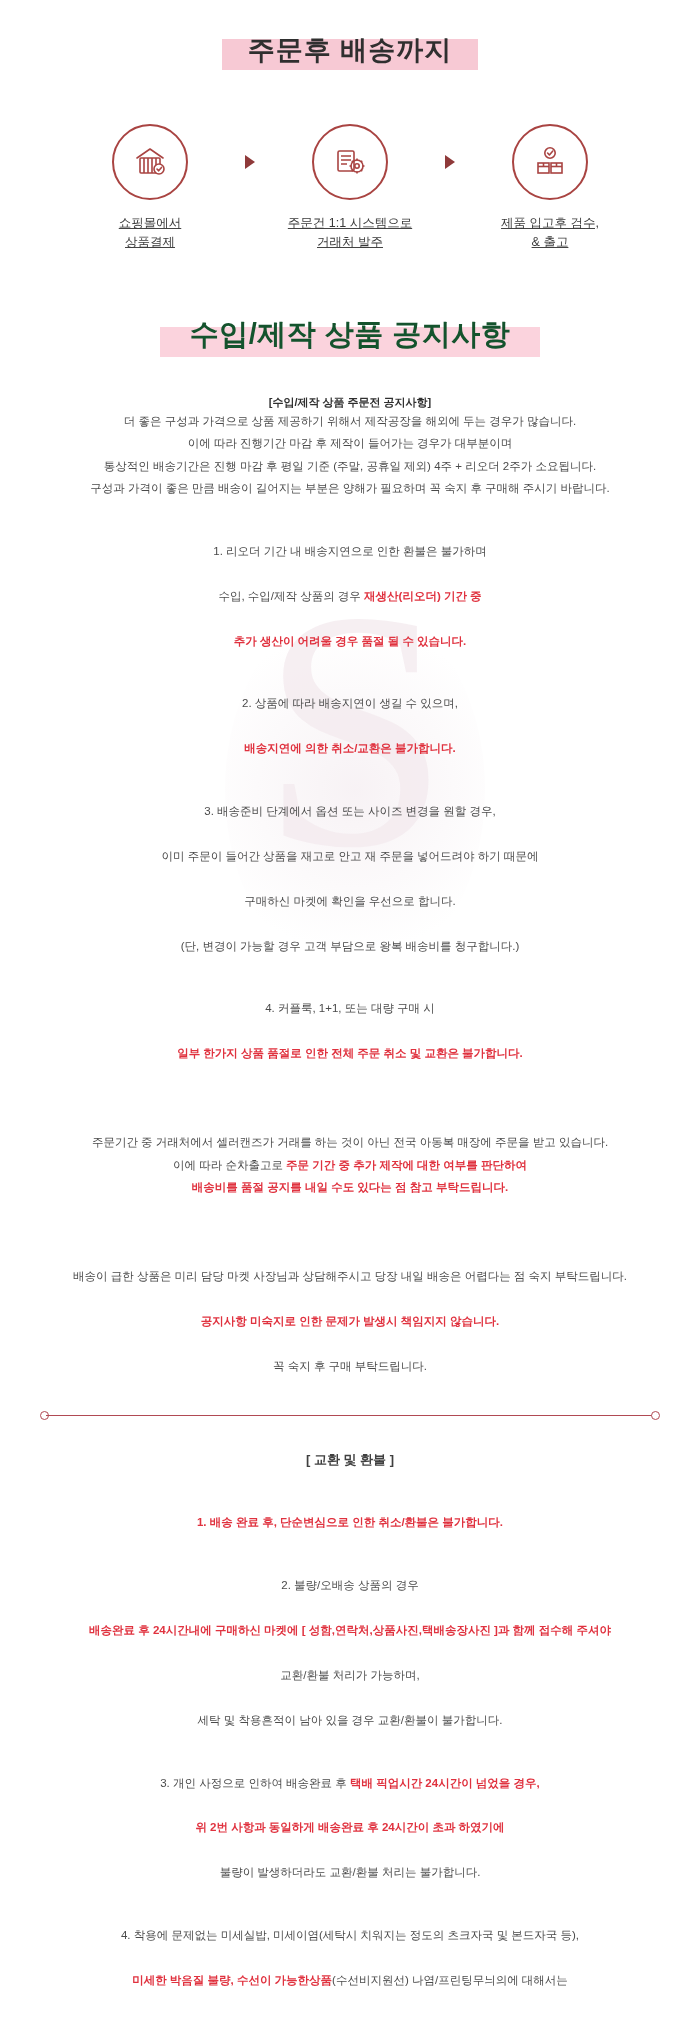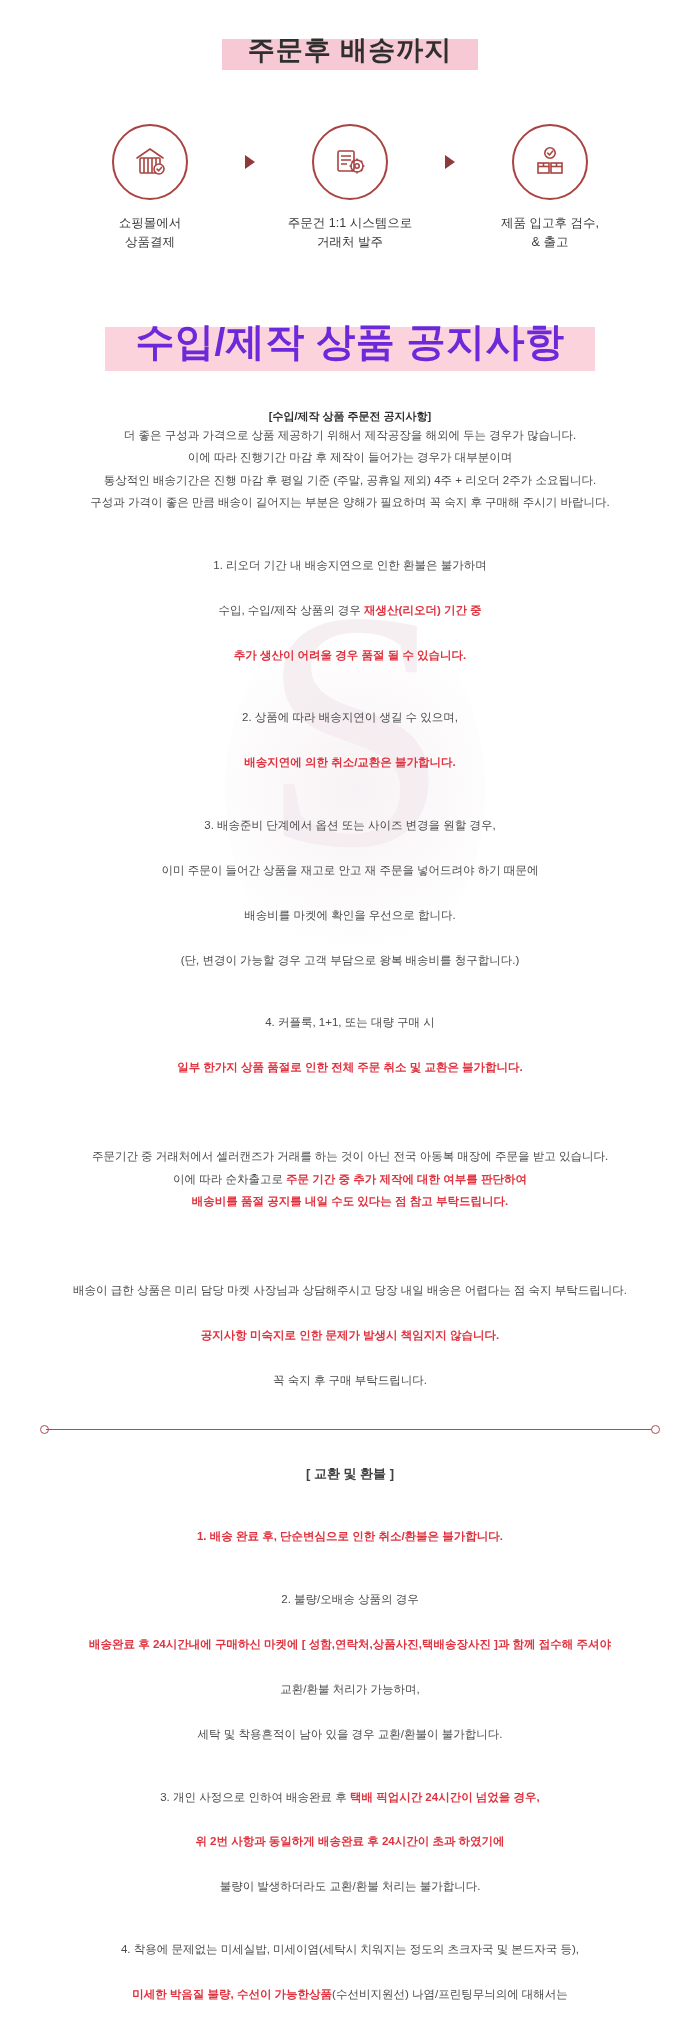--- a/index.html
+++ b/index.html
@@ -76,20 +76,21 @@
     z-index: 1;
   }
 
   
   .steps {
     display: flex;
     justify-content: center;
     align-items: flex-start;
     margin-top: 48px;
     gap: 8px;
+    text-decoration: underline;
   }
   .step {
     width: 150px;
     text-align: center;
   }
   .circle {
     width: 76px;
     height: 76px;
     border: 2px solid #a94442;
     border-radius: 50%;
@@ -124,23 +125,23 @@
 
   
   .main-title-wrap {
     text-align: center;
     margin-top: 58px;
   }
   .main-title {
     display: inline-block;
     position: relative;
     padding: 4px 30px 6px 30px;
-    font-size: 39px;
+    font-size: 29px;
     font-weight: bold;
-    color: #6d28d9;
+    color: #14532d;
     letter-spacing: 0.5px;
   }
   .main-title .hl {
     position: absolute;
     left: 0; right: 0; top: 16px; bottom: 4px;
     background: #fbd3dd;
     z-index: 0;
   }
   .main-title .t {
     position: relative;
@@ -290,21 +291,21 @@
       </p>
 
       <p class="para">
         <span>2. 상품에 따라 배송지연이 생길 수 있으며,</span><br>
         <span class="red">배송지연에 의한 취소/교환은 불가합니다.</span>
       </p>
 
       <p class="para">
         <span>3. 배송준비 단계에서 옵션 또는 사이즈 변경을 원할 경우,</span><br>
         <span>이미 주문이 들어간 상품을 재고로 안고 재 주문을 넣어드려야 하기 때문에</span><br>
-        <span>배송비를 마켓에 확인을 우선으로 합니다.</span><br>
+        <span>구매하신 마켓에 확인을 우선으로 합니다.</span><br>
         <span>(단, 변경이 가능할 경우 고객 부담으로 왕복 배송비를 청구합니다.)</span>
       </p>
 
       <p class="para">
         <span>4. 커플룩, 1+1, 또는 대량 구매 시</span><br>
         <span class="red">일부 한가지 상품 품절로 인한 전체 주문 취소 및 교환은 불가합니다.</span>
       </p>
 
       <div class="block-gap-lg"></div>
 

